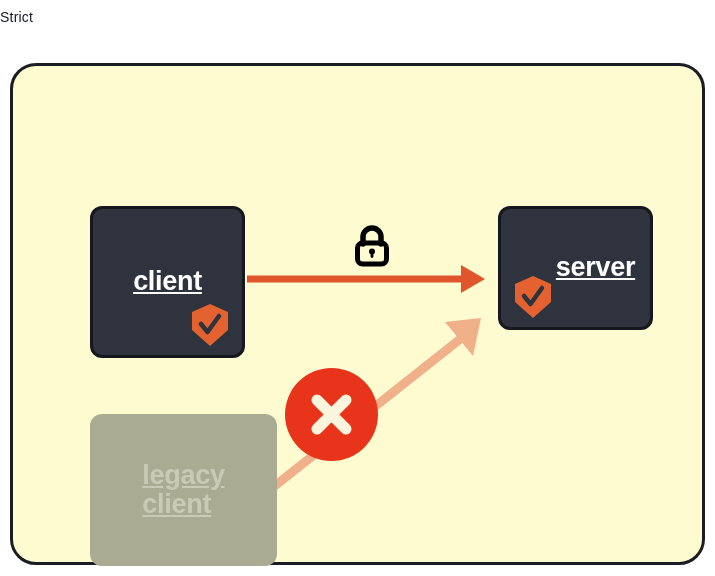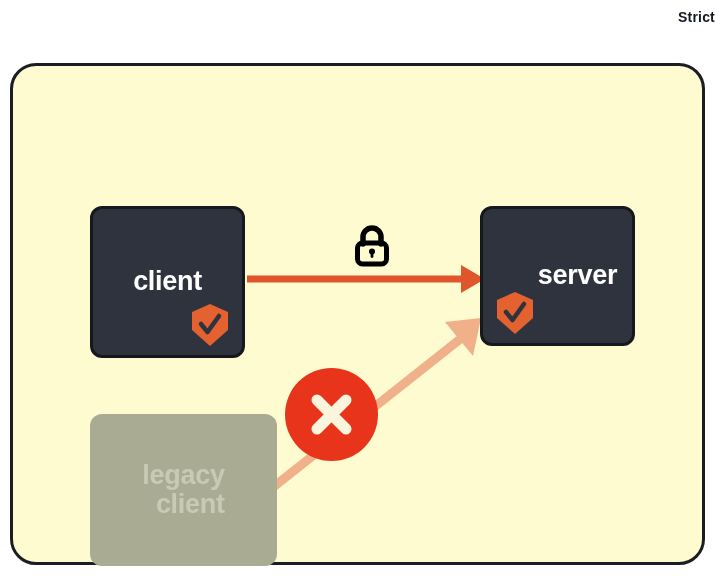--- a/index.html
+++ b/index.html
@@ -13,23 +13,23 @@
     position: relative;
     font-family: "Liberation Sans", sans-serif;
     overflow: hidden;
   }
 
   #diagram-title {
     position: absolute;
     left: 0;
     top: 9px;
     width: 715px;
-    text-align: right;
+    text-align: left;
     font-size: 14px;
-    font-weight: bold;
+    font-weight: normal;
     color: #141824;
     letter-spacing: 0.2px;
   }
 
   #panel {
     position: absolute;
     left: 10px;
     top: 63px;
     width: 695px;
     height: 502px;
@@ -39,21 +39,22 @@
     border-radius: 26px;
   }
 
   .node {
     position: absolute;
     box-sizing: border-box;
     border-radius: 12px;
     display: flex;
     align-items: center;
     justify-content: center;
-    text-align: right;
+    text-align: left;
+    text-decoration: underline;
   }
 
   .node-dark {
     background: #2f333d;
     border: 3px solid #15181e;
     color: #ffffff;
   }
 
   .node-label {
     font-size: 27px;
@@ -63,24 +64,24 @@
   }
 
   #node-client {
     left: 77px;
     top: 140px;
     width: 155px;
     height: 152px;
   }
 
   #node-server {
-    left: 467px;
+    left: 485px;
     top: 140px;
     width: 155px;
-    height: 140px;
+    height: 124px;
     padding-left: 40px;
   }
 
   #node-legacy {
     left: 77px;
     top: 348px;
     width: 187px;
     height: 152px;
     background: #a9ac92;
     border: none;

